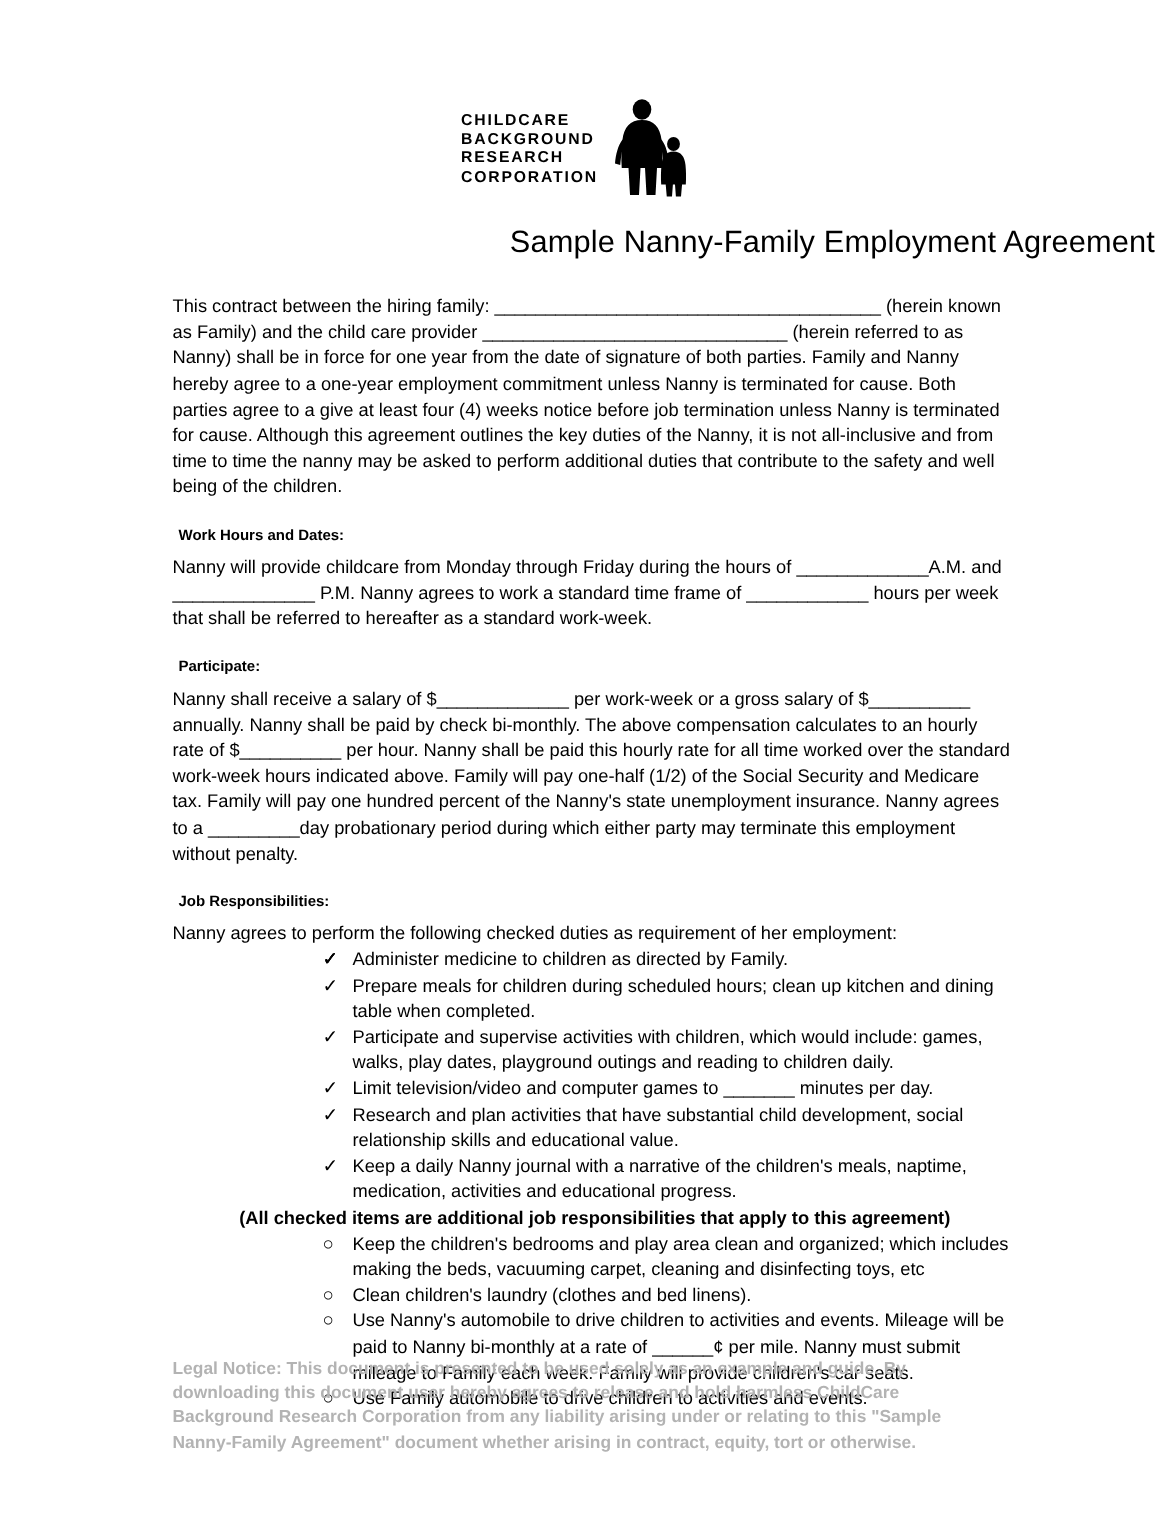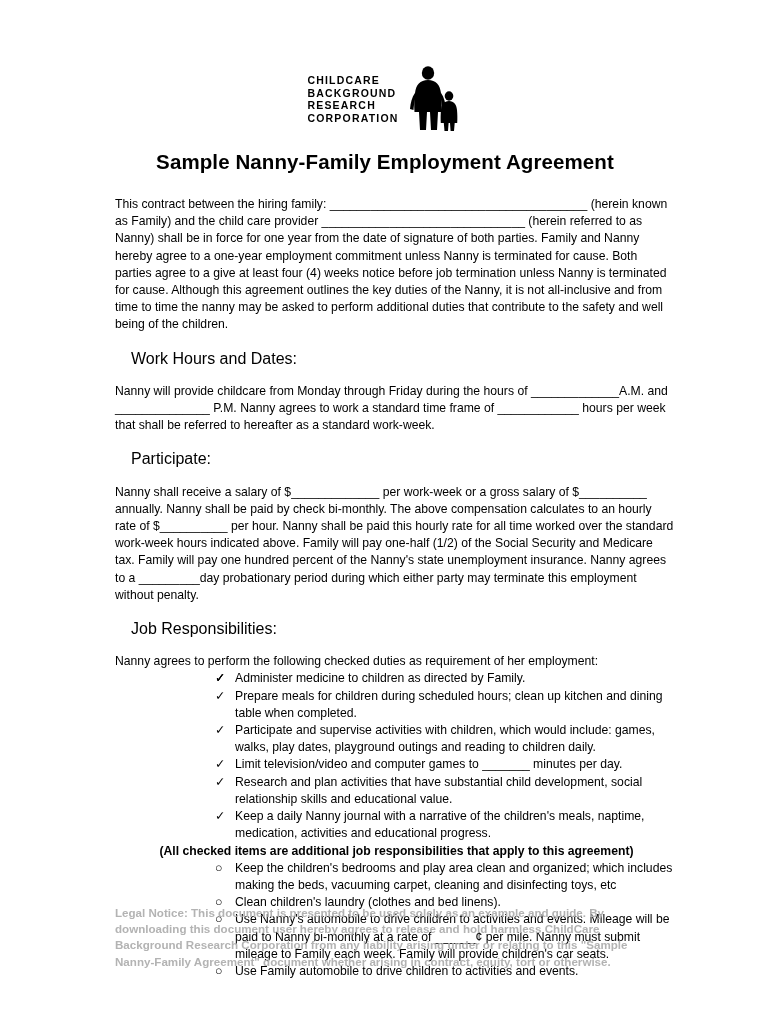--- a/index.html
+++ b/index.html
@@ -37,44 +37,44 @@
     line-height: 12.5px;
     text-align: left;
     padding-top: 8px;
     color: #000;
   }
   .logo-mark {
     width: 60px;
     height: 66px;
   }
   h1.doc-title {
-    text-align: center;
+    text-align: right;
     font-size: 20.5px;
-    font-weight: bold;
+    font-weight: normal;
     margin: 18px 0 0 0;
     letter-spacing: 0.1px;
   }
   .body-wrap {
     padding: 0 96px 0 115px;
     margin-top: 22px;
   }
   p.para {
     font-size: 12.2px;
     line-height: 17.2px;
     margin: 0;
     text-align: left;
   }
   .section {
     margin-top: 15px;
   }
   .section-head {
-    font-size: 16px;
-    font-weight: normal;
-    line-height: 17.2px;
-    margin: 16px;
+    font-size: 10px;
+    font-weight: bold;
+    line-height: 17.2px;
+    margin: 4px;
   }
   ul.checklist {
     list-style: none;
     margin: 0;
     padding: 0 0 0 100px;
   }
   ul.checklist li {
     position: relative;
     font-size: 12.2px;
     line-height: 17.2px;

